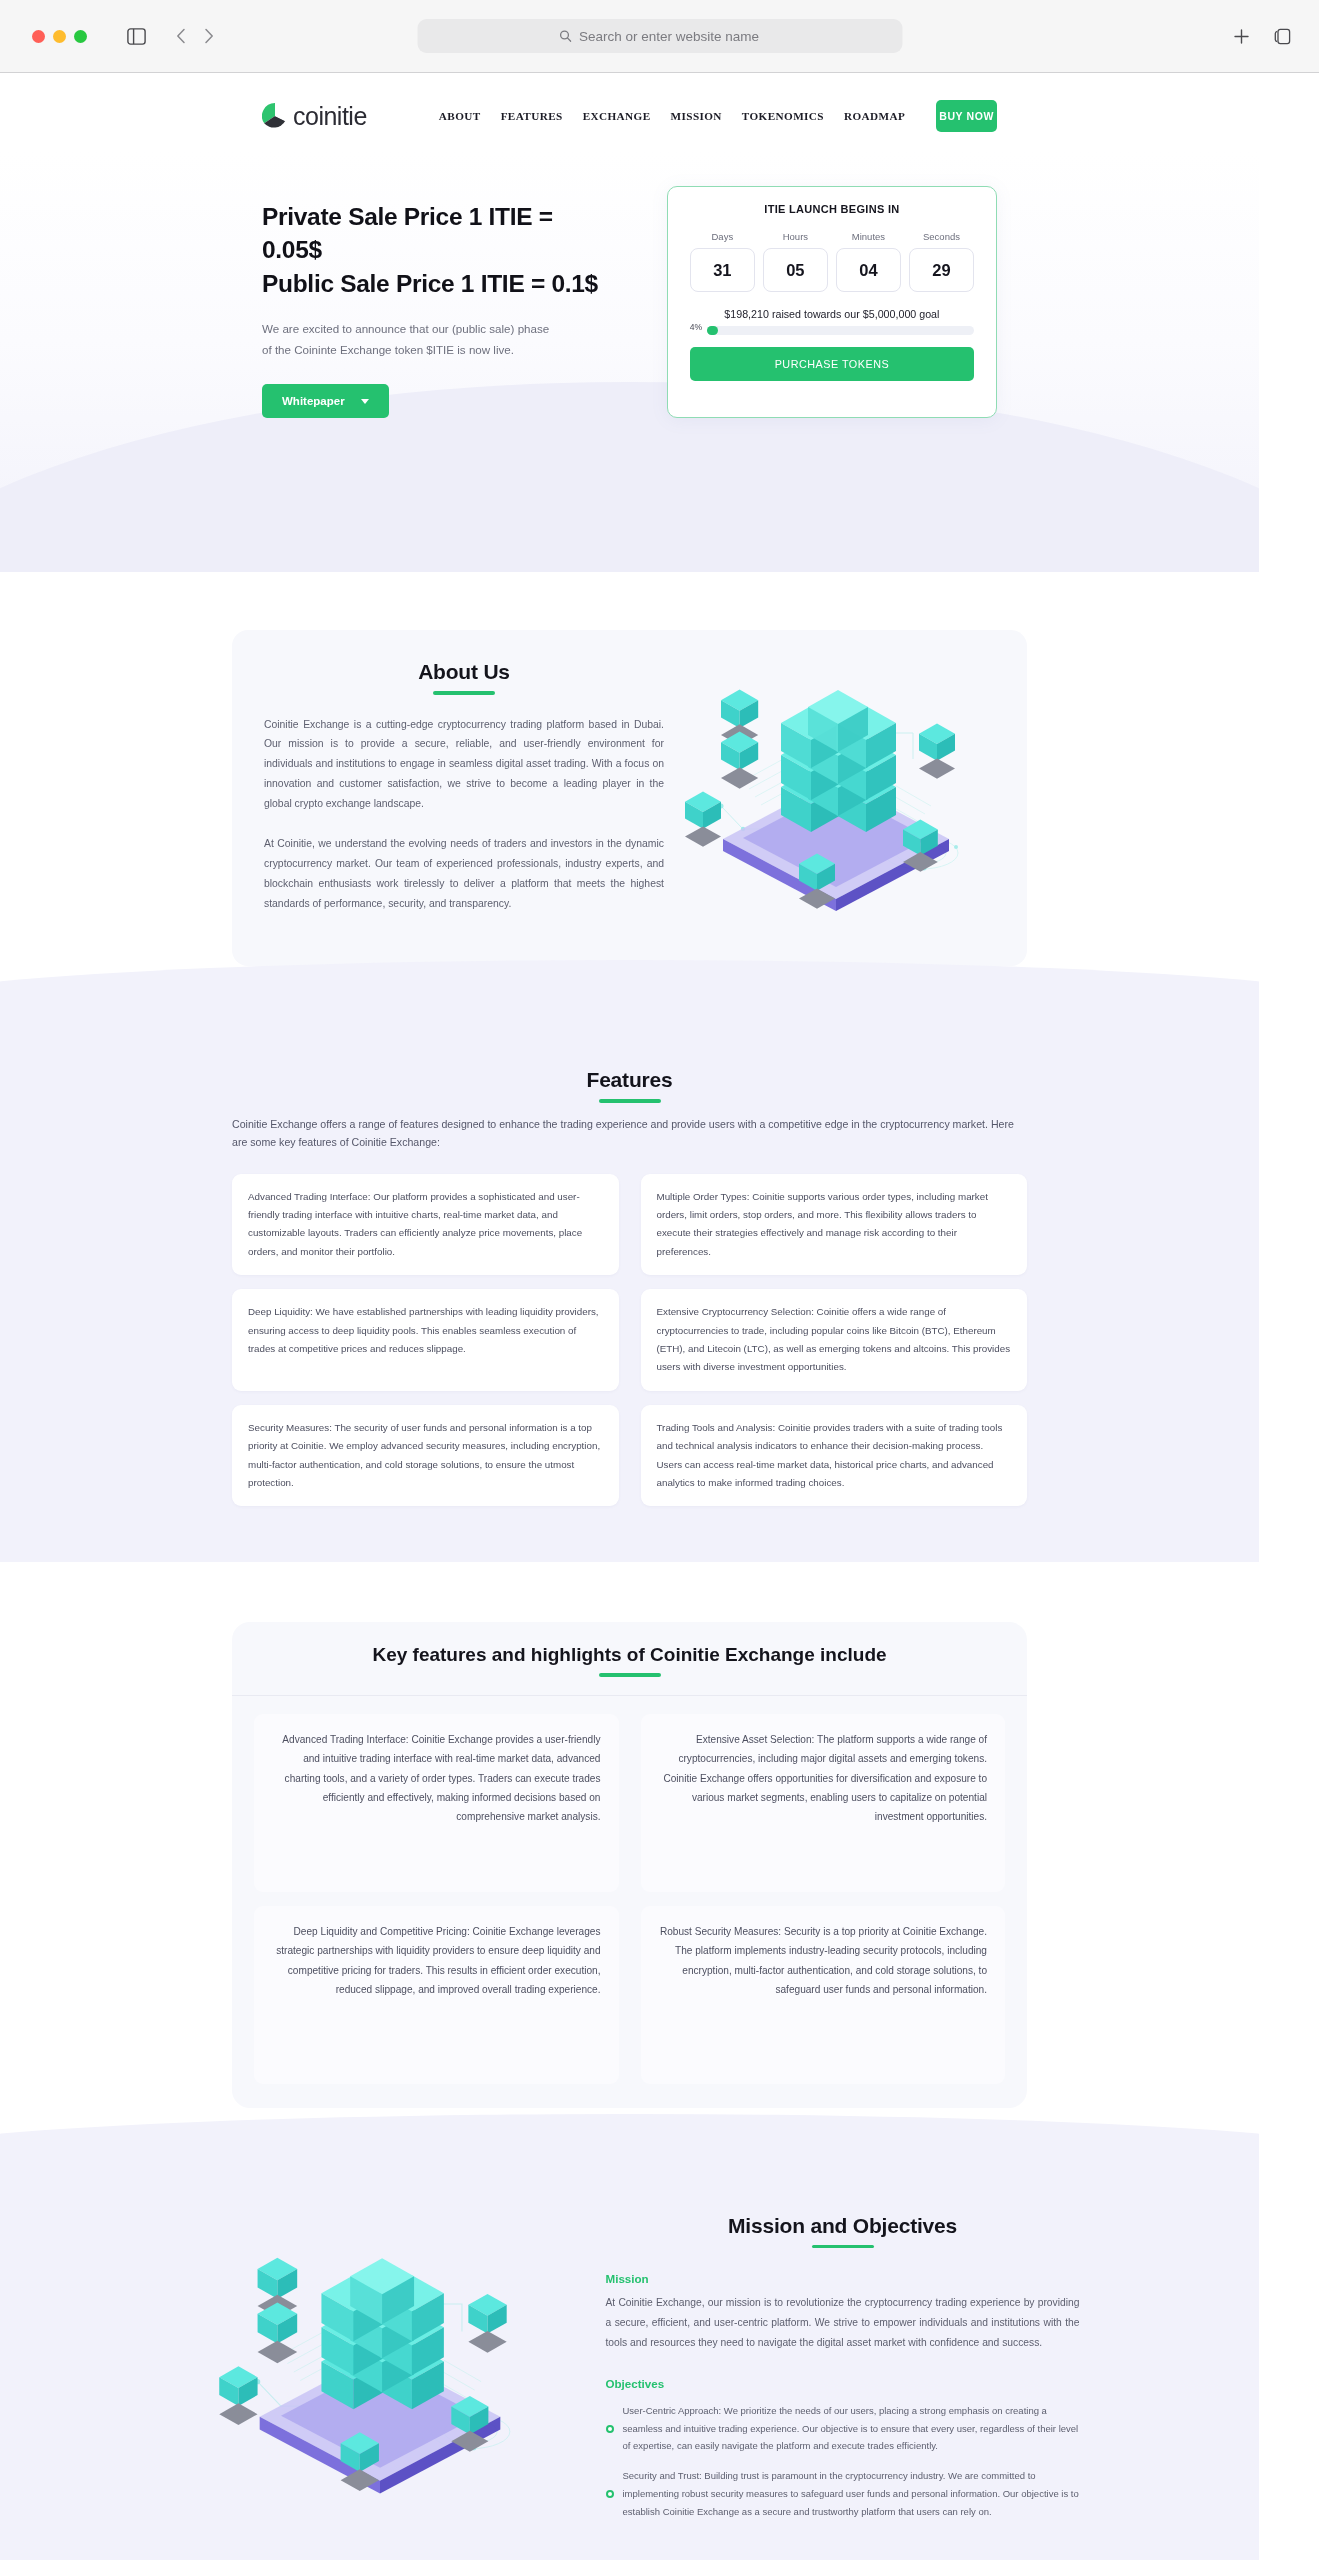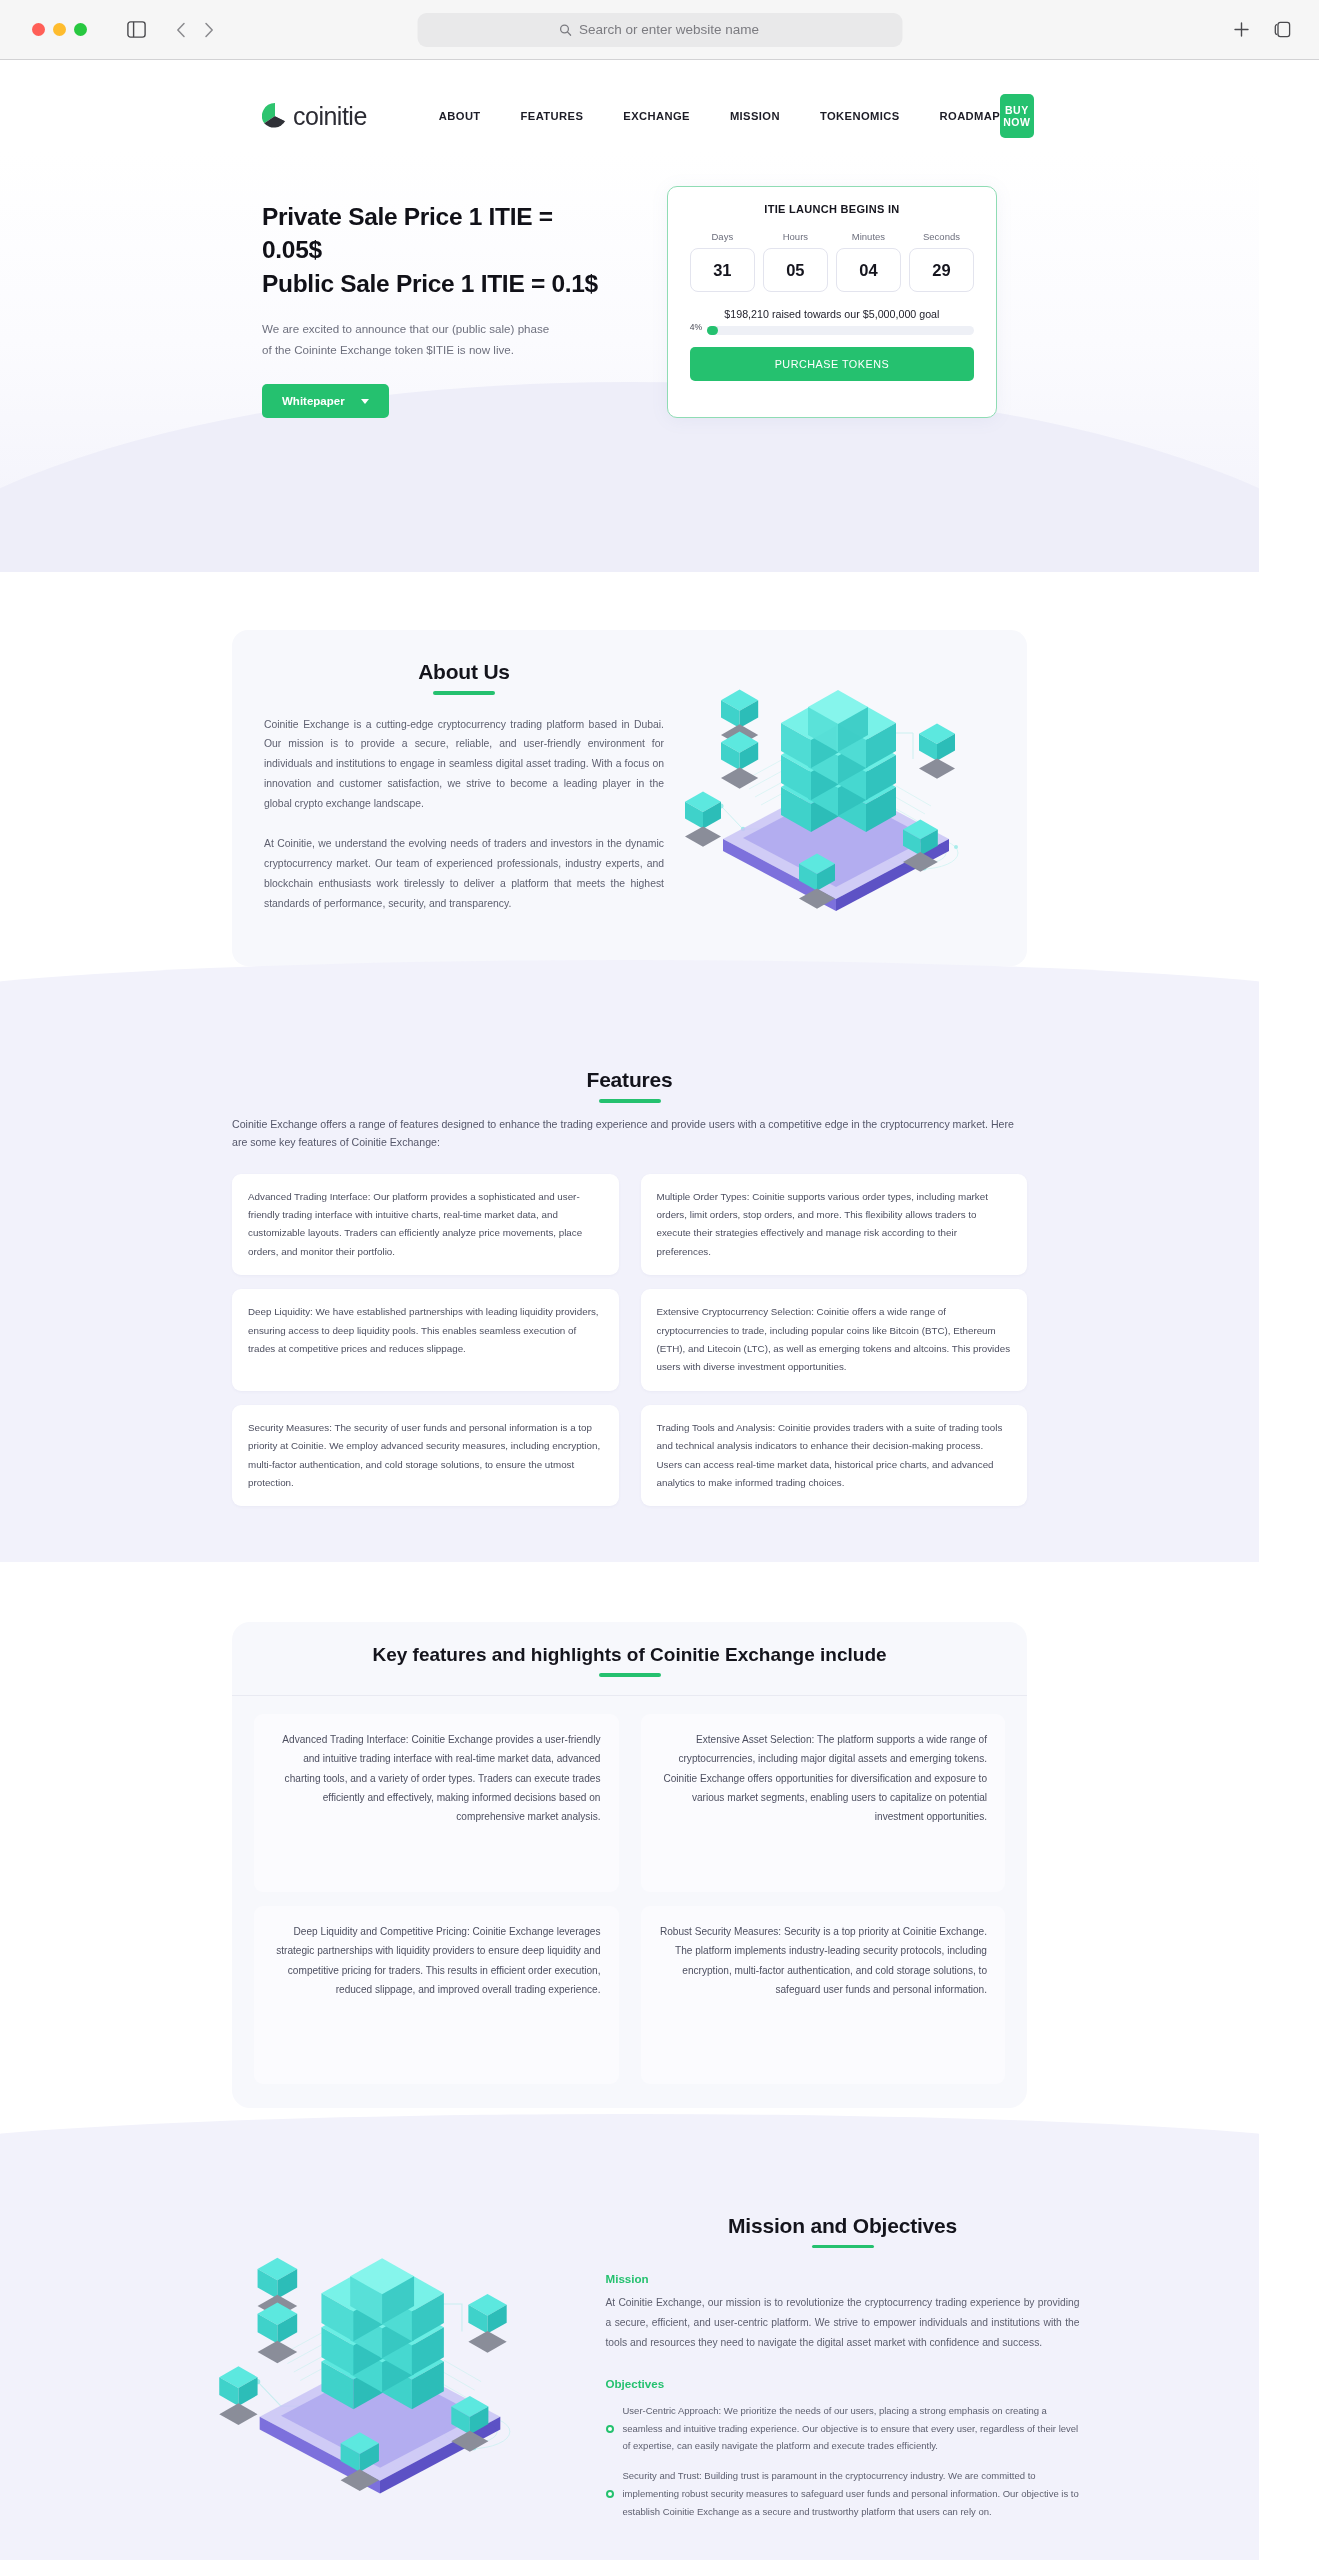--- a/index.html
+++ b/index.html
@@ -5,21 +5,21 @@
   * { box-sizing: border-box; margin: 0; padding: 0; }
   html, body {
     width: 1319px;
     background: #ffffff;
     font-family: "Liberation Sans", sans-serif;
   }
   body { width: 1319px; height: 2560px; overflow: hidden; position: relative; }
 
   
   #browser-chrome {
-    height: 60px; width: 100%;
+    height: 73px; width: 100%;
     background: #f6f6f6;
     border-bottom: 1px solid #d2d2d4;
     display: flex; align-items: center;
     position: relative;
   }
   #traffic-lights { display: flex; gap: 8px; margin-left: 32px; }
   .tl { width: 13px; height: 13px; border-radius: 50%; }
   .tl-red { background: #ff5f57; }
   .tl-yellow { background: #febc2e; }
   .tl-green { background: #28c840; }
@@ -44,21 +44,21 @@
 
   
   #site-header {
     height: 72px; background: #ffffff;
     display: flex; align-items: center;
     position: relative; z-index: 30;
   }
   #brand { display: flex; align-items: center; gap: 5px; margin-left: 262px; }
   #logo-mark { width: 26px; height: 26px; position: relative; }
   #brand-name { font-size: 25px; color: #2b2b33; letter-spacing: -0.5px; font-weight: 400; }
-  #main-nav { display: flex; gap: 40px; margin-left: 72px; }
+  #main-nav { display: flex; gap: 20px; margin-left: 72px; font-family: Liberation Serif, serif; }
   .nav-link {
     font-size: 11.2px; font-weight: bold; color: #1c1c26;
     letter-spacing: 0.4px; text-decoration: none; cursor: pointer;
   }
   #buy-now-button {
     margin-left: auto; margin-right: 262px;
     background: #25c16f; color: #fff; border: none;
     font-size: 10.5px; font-weight: bold; letter-spacing: 0.6px;
     padding: 10px 3px; border-radius: 5px; cursor: pointer;
     font-family: "Liberation Sans", sans-serif;

